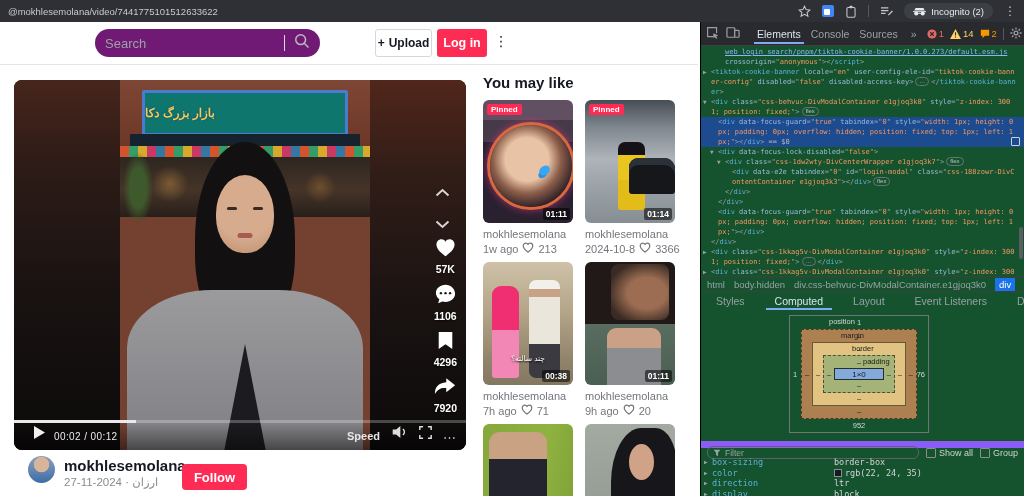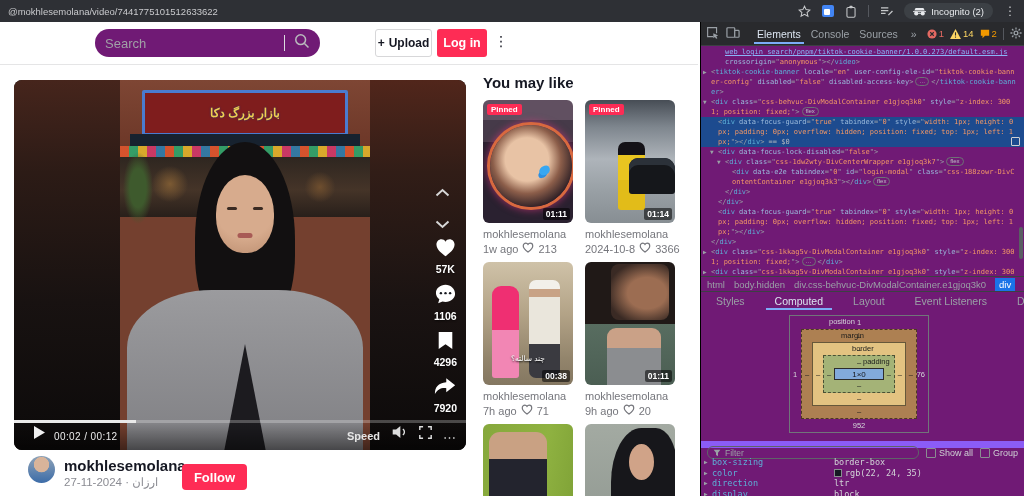--- a/index.html
+++ b/index.html
@@ -29,22 +29,22 @@
     color:#fff;font-size:12.5px;font-weight:bold;display:flex;align-items:center;justify-content:center;}
   .hdr-dots{position:absolute;left:494px;top:11px;color:#161823;font-size:14px;}
   
   .player{position:absolute;left:14px;top:58px;width:452px;height:370px;border-radius:8px;overflow:hidden;background:#0f0d0d;}
   .v-side-l{position:absolute;left:0;top:0;width:106px;height:100%;
     background:linear-gradient(180deg,#46251c 0%,#2c1b16 25%,#181211 60%,#0c0a0a 100%);}
   .v-side-r{position:absolute;right:0;top:0;width:96px;height:100%;
     background:linear-gradient(180deg,#51261b 0%,#311d17 25%,#1a1312 60%,#0c0a0a 100%);}
   .v-center{position:absolute;left:106px;top:0;width:250px;height:100%;background:#74402f;}
   .v-brick{position:absolute;left:0;top:0;width:100%;height:78px;background:linear-gradient(180deg,#7e4634,#6a3526);}
-  .v-sign{position:absolute;left:22px;top:10px;right:22px;height:40px;background:#7f1d1d;border:3px solid #4a7bd0;
-    border-radius:2px;display:flex;align-items:center;justify-content:center;}
+  .v-sign{position:absolute;left:22px;top:10px;right:22px;height:40px;background:#0f766e;border:3px solid #4a7bd0;
+    border-radius:2px;display:flex;align-items:center;justify-content:flex-start;}
   .v-sign-text{color:#f3cf4e;font-size:12px;font-weight:bold;direction:rtl;text-shadow:0 0 2px #1a3a80;}
   .v-awning{position:absolute;left:10px;top:54px;right:10px;height:12px;background:#17222f;}
   .v-flags{position:absolute;left:0;top:66px;width:100%;height:11px;opacity:.9;
     background:repeating-linear-gradient(90deg,#e0562e 0 9px,#2ea86e 9px 18px,#e4b52c 18px 27px,#d3396b 27px 36px,#2e7fb0 36px 45px);}
   .v-crowd{position:absolute;left:0;top:77px;width:100%;height:60px;
     background:radial-gradient(circle 26px at 20% 45%,#7c5a33,transparent 70%),
                radial-gradient(circle 22px at 80% 50%,#6e4e2e,transparent 70%),
                linear-gradient(180deg,#2e2620,#453428 55%,#281f1a);}
   .v-tree{position:absolute;left:0px;top:58px;width:40px;height:100px;
     background:radial-gradient(ellipse 20px 48px at 45% 50%,#3e5a2d 40%,transparent 75%);}
@@ -115,21 +115,21 @@
     background:radial-gradient(ellipse at 62% 52%,#9c6d52 38%,#3a2a24 78%);border-radius:8px;}
   .t4::after{content:"";position:absolute;left:22px;top:66px;width:54px;height:57px;
     background:linear-gradient(180deg,#caa187 0 20px,#8b8d90 20px);border-radius:9px 9px 0 0;}
   .t5{background:linear-gradient(100deg,#86a83c 0%,#8fb241 60%,#7da035 100%);}
   .t5::before{content:"";position:absolute;left:6px;top:8px;width:58px;height:115px;
     background:linear-gradient(180deg,#c9a183 0 27px,#23242e 27px);border-radius:11px 11px 0 0;}
   .t6{background:linear-gradient(180deg,#a3aaa2 0%,#8e968f 100%);}
   .t6::before{content:"";position:absolute;left:26px;top:4px;width:66px;height:119px;background:#17171b;border-radius:46% 32% 0 0;}
   .t6::after{content:"";position:absolute;left:44px;top:20px;width:25px;height:36px;border-radius:50%;background:#d0a388;}
   
-  .devtools{position:absolute;left:700px;top:22px;width:324px;height:474px;background:#701a75;
+  .devtools{position:absolute;left:700px;top:22px;width:324px;height:474px;background:#14532d;
     border-left:1px solid #000;box-sizing:border-box;color:#e8eaed;}
   .dt-toolbar{position:absolute;left:0;top:0;right:0;height:24px;background:#292a2d;border-bottom:1px solid #3c4043;
     display:flex;align-items:center;padding:0 5px;gap:7px;box-sizing:border-box;}
   .dt-tab{font-size:10.5px;color:#9aa0a6;padding:4px 3px;position:relative;}
   .dt-tab.on{color:#dbe4f0;}
   .dt-tab.on::after{content:"";position:absolute;left:0;right:0;bottom:0;height:2px;background:#7cacf8;}
   .dt-badges{margin-left:auto;display:flex;align-items:center;gap:6px;font-size:9.5px;}
   .bdg{display:flex;align-items:center;gap:2px;}
   .bdg.err{color:#e46962;}.bdg.warn{color:#fdd663;}.bdg.iss{color:#f29900;}
   .dt-gear,.dt-dots,.dt-close{color:#9aa0a6;font-size:11px;}
@@ -453,21 +453,21 @@
               <path d="M7 .5v2.3M7 11.2v2.3M.5 7h2.3M11.2 7h2.3M2.4 2.4l1.6 1.6M10 10l1.6 1.6M11.6 2.4L10 4M4 10l-1.6 1.6"></path>
             </g>
           </svg>
       </span>
 
     </span>
   </div>
 
   <div class="dt-code" id="dt-code">
       <div class="code-row" style="padding-left: 24px;"><span class="c-l">web_login_search/pnpm/tiktok-cookie-banner/1.0.0.273/default.esm.js</span></div>
-      <div class="code-row" style="padding-left: 24px;"><span class="c-a">crossorigin</span><span class="c-p">="</span><span class="c-v">anonymous</span><span class="c-p">"&gt;&lt;/</span><span class="c-t">video</span><span class="c-p">&gt;</span></div>
+      <div class="code-row" style="padding-left: 24px;"><span class="c-a">crossorigin</span><span class="c-p">="</span><span class="c-v">anonymous</span><span class="c-p">"&gt;&lt;/</span><span class="c-t">script</span><span class="c-p">&gt;</span></div>
       <div class="code-row" style="padding-left: 10px;"><span class="arrow" style="left: 2px;">▶</span><span class="c-p">&lt;</span><span class="c-t">tiktok-cookie-banner</span><span class="c-p"> </span><span class="c-a">locale</span><span class="c-p">="</span><span class="c-v">en</span><span class="c-p">" </span><span class="c-a">user-config-ele-id</span><span class="c-p">="</span><span class="c-v">tiktok-cookie-banner-config</span><span class="c-p">" </span><span class="c-a">disabled</span><span class="c-p">="</span><span class="c-v">false</span><span class="c-p">" </span><span class="c-a">disabled-access-key</span><span class="c-p">&gt;</span><span class="adorn">…</span><span class="c-p">&lt;/</span><span class="c-t">tiktok-cookie-banner</span><span class="c-p">&gt;</span></div>
       <div class="code-row" style="padding-left: 10px;"><span class="arrow" style="left: 2px;">▼</span><span class="c-p">&lt;</span><span class="c-t">div</span><span class="c-p"> </span><span class="c-a">class</span><span class="c-p">="</span><span class="c-v">css-behvuc-DivModalContainer e1gjoq3k0</span><span class="c-p">" </span><span class="c-a">style</span><span class="c-p">="</span><span class="c-v">z-index: 3001; position: fixed;</span><span class="c-p">"&gt;</span><span class="adorn">flex</span></div>
       <div class="code-row sel" style="padding-left: 17px;"><span class="c-p">&lt;</span><span class="c-t">div</span><span class="c-p"> </span><span class="c-a">data-focus-guard</span><span class="c-p">="</span><span class="c-v">true</span><span class="c-p">" </span><span class="c-a">tabindex</span><span class="c-p">="</span><span class="c-v">0</span><span class="c-p">" </span><span class="c-a">style</span><span class="c-p">="</span><span class="c-v">width: 1px; height: 0px; padding: 0px; overflow: hidden; position: fixed; top: 1px; left: 1px;</span><span class="c-p">"&gt;&lt;/</span><span class="c-t">div</span><span class="c-p">&gt;</span><span class="c-g"> == $0</span><span class="reveal"></span></div>
       <div class="code-row" style="padding-left: 17px;"><span class="arrow" style="left: 9px;">▼</span><span class="c-p">&lt;</span><span class="c-t">div</span><span class="c-p"> </span><span class="c-a">data-focus-lock-disabled</span><span class="c-p">="</span><span class="c-v">false</span><span class="c-p">"&gt;</span></div>
       <div class="code-row" style="padding-left: 24px;"><span class="arrow" style="left: 16px;">▼</span><span class="c-p">&lt;</span><span class="c-t">div</span><span class="c-p"> </span><span class="c-a">class</span><span class="c-p">="</span><span class="c-v">css-1dw2wty-DivCenterWrapper e1gjoq3k7</span><span class="c-p">"&gt;</span><span class="adorn">flex</span></div>
       <div class="code-row" style="padding-left: 31px;"><span class="c-p">&lt;</span><span class="c-t">div</span><span class="c-p"> </span><span class="c-a">data-e2e</span><span class="c-p"> </span><span class="c-a">tabindex</span><span class="c-p">="</span><span class="c-v">0</span><span class="c-p">" </span><span class="c-a">id</span><span class="c-p">="</span><span class="c-v">login-modal</span><span class="c-p">" </span><span class="c-a">class</span><span class="c-p">="</span><span class="c-v">css-188zowr-DivContentContainer e1gjoq3k3</span><span class="c-p">"&gt;&lt;/</span><span class="c-t">div</span><span class="c-p">&gt;</span><span class="adorn">flex</span></div>
       <div class="code-row" style="padding-left: 24px;"><span class="c-p">&lt;/</span><span class="c-t">div</span><span class="c-p">&gt;</span></div>
       <div class="code-row" style="padding-left: 17px;"><span class="c-p">&lt;/</span><span class="c-t">div</span><span class="c-p">&gt;</span></div>
       <div class="code-row" style="padding-left: 17px;"><span class="c-p">&lt;</span><span class="c-t">div</span><span class="c-p"> </span><span class="c-a">data-focus-guard</span><span class="c-p">="</span><span class="c-v">true</span><span class="c-p">" </span><span class="c-a">tabindex</span><span class="c-p">="</span><span class="c-v">0</span><span class="c-p">" </span><span class="c-a">style</span><span class="c-p">="</span><span class="c-v">width: 1px; height: 0px; padding: 0px; overflow: hidden; position: fixed; top: 1px; left: 1px;</span><span class="c-p">"&gt;&lt;/</span><span class="c-t">div</span><span class="c-p">&gt;</span></div>
       <div class="code-row" style="padding-left: 10px;"><span class="c-p">&lt;/</span><span class="c-t">div</span><span class="c-p">&gt;</span></div>

